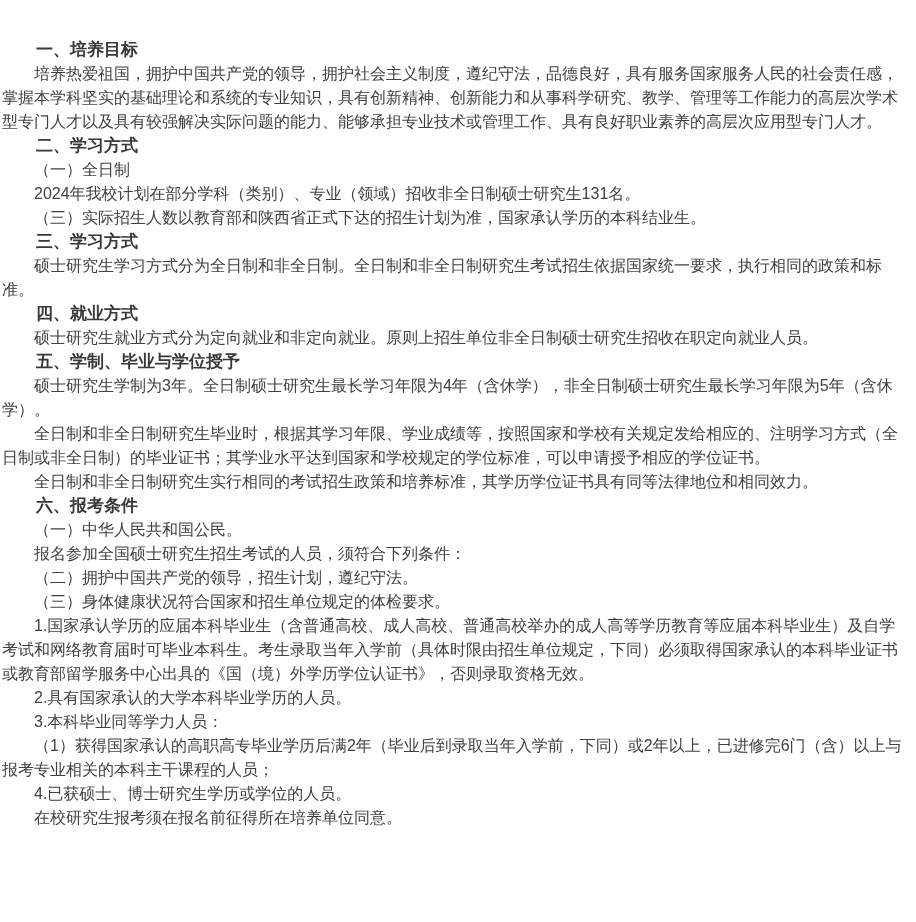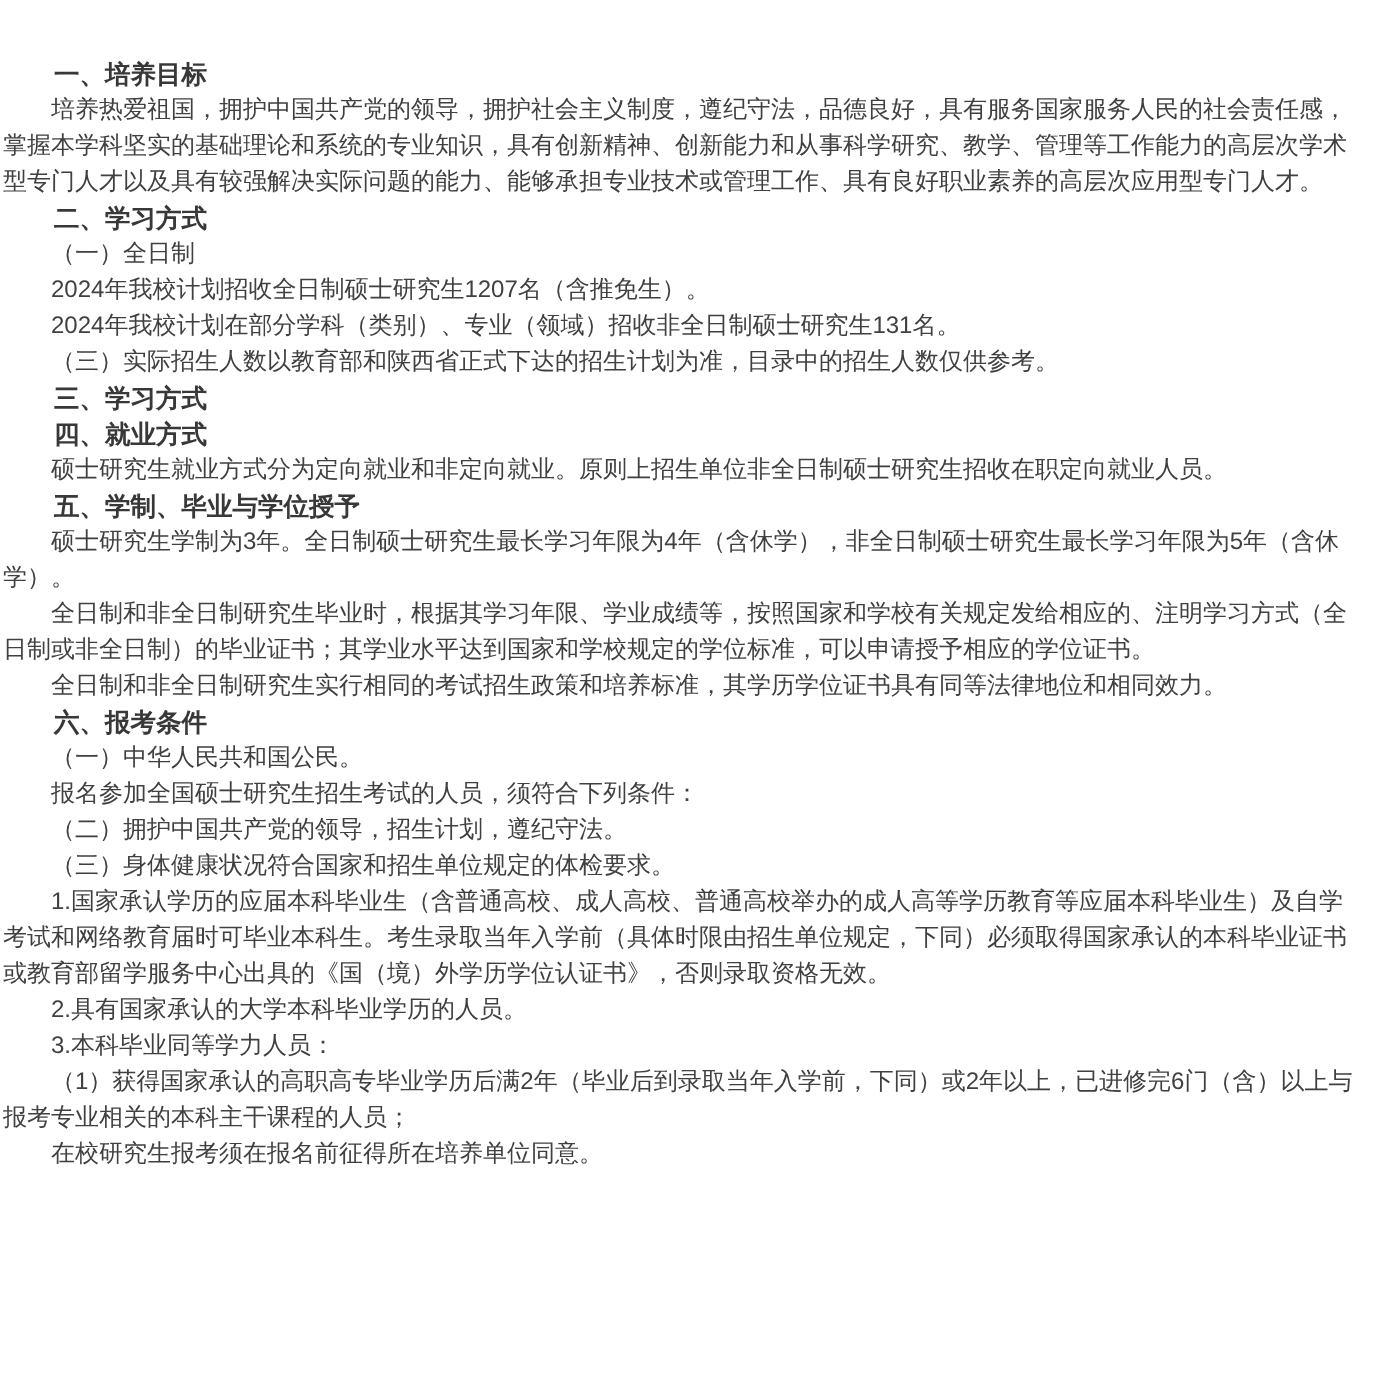--- a/index.html
+++ b/index.html
@@ -36,38 +36,39 @@
 </head>
 <body>
 
 <div class="doc">
 
   <h3>一、培养目标</h3>
   <p>培养热爱祖国，拥护中国共产党的领导，拥护社会主义制度，遵纪守法，品德良好，具有服务国家服务人民的社会责任感，掌握本学科坚实的基础理论和系统的专业知识，具有创新精神、创新能力和从事科学研究、教学、管理等工作能力的高层次学术型专门人才以及具有较强解决实际问题的能力、能够承担专业技术或管理工作、具有良好职业素养的高层次应用型专门人才。</p>
 
   <h3>二、学习方式</h3>
   <p>（一）全日制</p>
-  <p>2024年我校计划招收全日制硕士研究生1207名（含推免生）。</p>
   <p>2024年我校计划在部分学科（类别）、专业（领域）招收非全日制硕士研究生131名。</p>
-  <p>（三）实际招生人数以教育部和陕西省正式下达的招生计划为准，目录中的招生人数仅供参考。</p>
+  <p>（三）实际招生人数以教育部和陕西省正式下达的招生计划为准，国家承认学历的本科结业生。</p>
 
   <h3>三、学习方式</h3>
+  <p>硕士研究生学习方式分为全日制和非全日制。全日制和非全日制研究生考试招生依据国家统一要求，执行相同的政策和标准。</p>
 
   <h3>四、就业方式</h3>
   <p>硕士研究生就业方式分为定向就业和非定向就业。原则上招生单位非全日制硕士研究生招收在职定向就业人员。</p>
 
   <h3>五、学制、毕业与学位授予</h3>
   <p>硕士研究生学制为3年。全日制硕士研究生最长学习年限为4年（含休学），非全日制硕士研究生最长学习年限为5年（含休学）。</p>
   <p>全日制和非全日制研究生毕业时，根据其学习年限、学业成绩等，按照国家和学校有关规定发给相应的、注明学习方式（全日制或非全日制）的毕业证书；其学业水平达到国家和学校规定的学位标准，可以申请授予相应的学位证书。</p>
   <p>全日制和非全日制研究生实行相同的考试招生政策和培养标准，其学历学位证书具有同等法律地位和相同效力。</p>
 
   <h3>六、报考条件</h3>
   <p>（一）中华人民共和国公民。</p>
   <p>报名参加全国硕士研究生招生考试的人员，须符合下列条件：</p>
   <p>（二）拥护中国共产党的领导，招生计划，遵纪守法。</p>
   <p>（三）身体健康状况符合国家和招生单位规定的体检要求。</p>
   <p>1.国家承认学历的应届本科毕业生（含普通高校、成人高校、普通高校举办的成人高等学历教育等应届本科毕业生）及自学考试和网络教育届时可毕业本科生。考生录取当年入学前（具体时限由招生单位规定，下同）必须取得国家承认的本科毕业证书或教育部留学服务中心出具的《国（境）外学历学位认证书》，否则录取资格无效。</p>
   <p>2.具有国家承认的大学本科毕业学历的人员。</p>
   <p>3.本科毕业同等学力人员：</p>
   <p>（1）获得国家承认的高职高专毕业学历后满2年（毕业后到录取当年入学前，下同）或2年以上，已进修完6门（含）以上与报考专业相关的本科主干课程的人员；</p>
+  <p>4.已获硕士、博士研究生学历或学位的人员。</p>
   <p>在校研究生报考须在报名前征得所在培养单位同意。</p>
 
 </div>
 
 </body></html>

